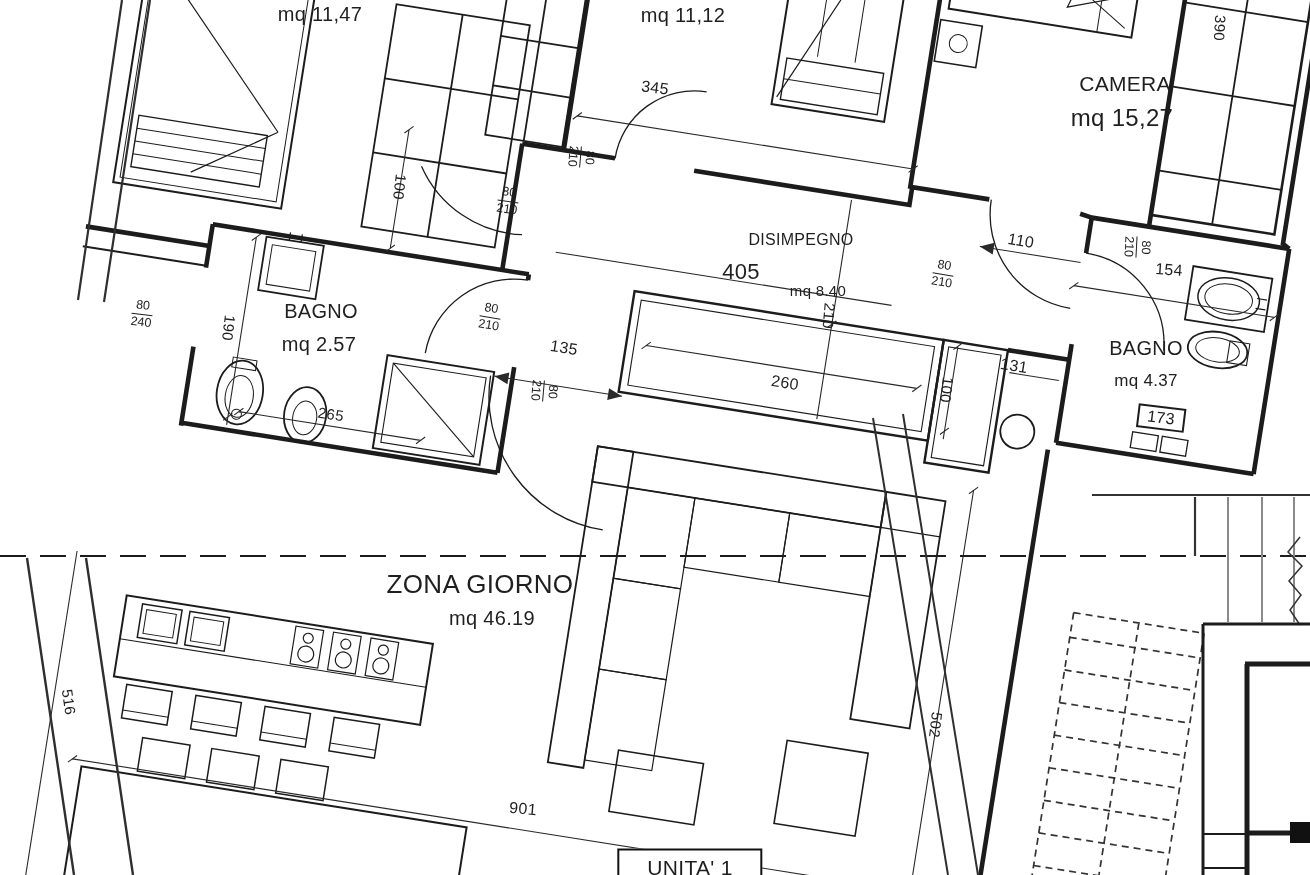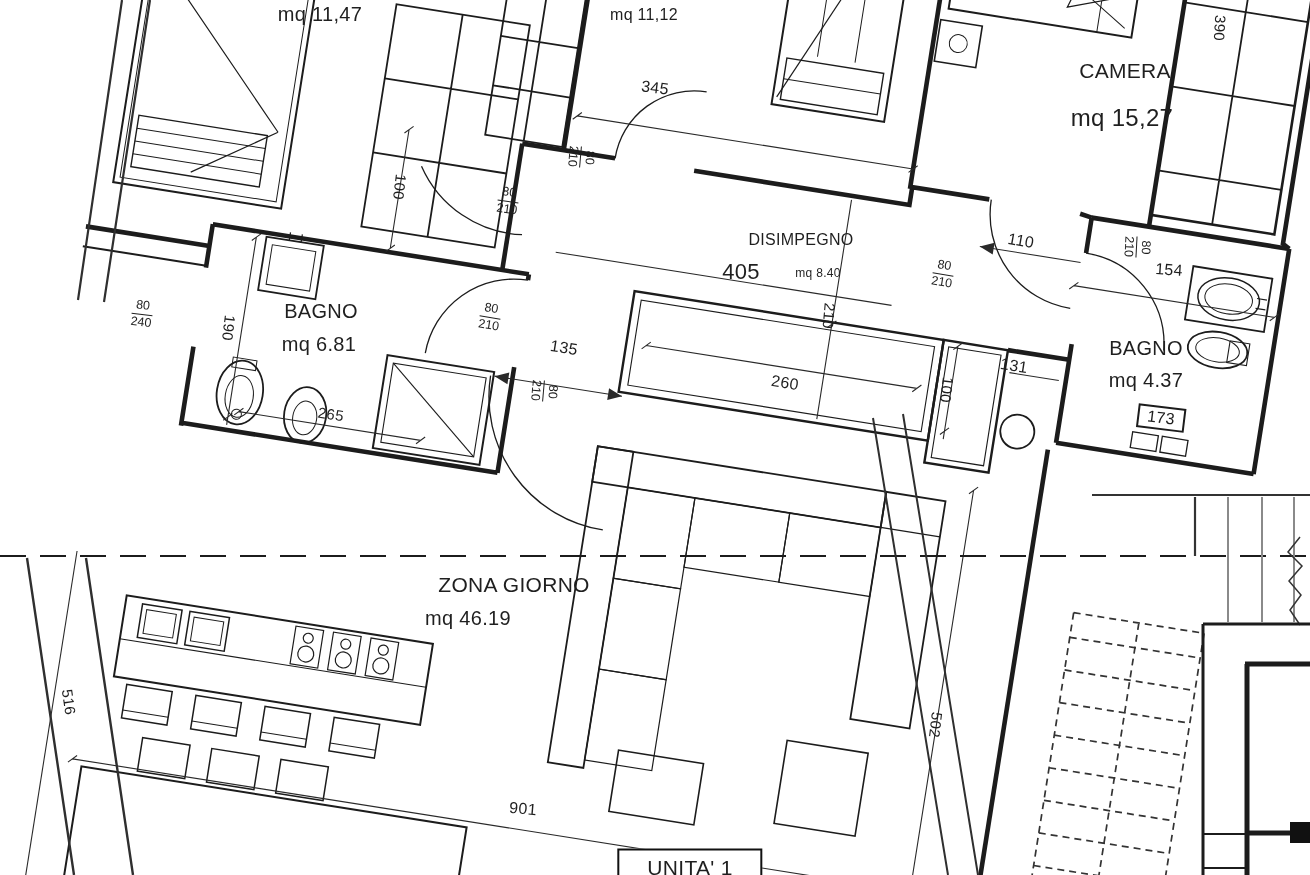--- a/index.html
+++ b/index.html
@@ -234,53 +234,53 @@
 
     <g stroke="#2f2f2f">
       <path d="M122,0 L78,300 M150,0 L104,302" stroke-width="2.2"></path>
       <path d="M27,558 L74,875 M86,558 L133,875" stroke-width="2.4"></path>
       <path d="M873,418 L948,875 M903,414 L978,875" stroke-width="2"></path>
     </g>
   </g>
 </svg>
 
 <div class="lbl" style="left:320px;top:14px;font-size:20px">mq 11,47</div>
-<div class="lbl" style="left:644px;top:15px;font-size:16px">mq 11,12</div>
+<div class="lbl" style="left:683px;top:15px;font-size:20px">mq 11,12</div>
 <div class="lbl" style="left:655px;top:88px;font-size:16px;--r:7deg">345</div>
-<div class="lbl" style="left:1125px;top:70px;font-size:21px">CAMERA</div>
+<div class="lbl" style="left:1125px;top:83px;font-size:21px">CAMERA</div>
 <div class="lbl" style="left:1122px;top:118px;font-size:24px">mq 15,27</div>
 <div class="lbl" style="left:1220px;top:28px;font-size:15px;--r:93deg">390</div>
 <div class="lbl" style="left:400px;top:187px;font-size:15px;--r:97deg">100</div>
 
 <div class="frac" style="left:508px;top:201px;--r:8deg">
   <span class="num">80</span>
       <span class="den">210</span>
 </div>
 <div class="frac" style="left:581px;top:157px;--r:95deg">
   <span class="num">80</span>
       <span class="den">210</span>
 </div>
 
 <div class="lbl" style="left:801px;top:240px;font-size:16px">DISIMPEGNO</div>
 <div class="lbl" style="left:741px;top:272px;font-size:22px">405</div>
-<div class="lbl" style="left:818px;top:273px;font-size:12px">mq 8.40</div>
+<div class="lbl" style="left:818px;top:290px;font-size:15px">mq 8.40</div>
 <div class="lbl" style="left:1021px;top:241px;font-size:16px;--r:10deg">110</div>
 
 <div class="frac" style="left:943px;top:274px;--r:9deg">
   <span class="num">80</span>
       <span class="den">210</span>
 </div>
 <div class="frac" style="left:142px;top:314px;--r:7deg">
   <span class="num">80</span>
       <span class="den">240</span>
 </div>
 
 <div class="lbl" style="left:229px;top:328px;font-size:15px;--r:97deg">190</div>
 <div class="lbl" style="left:321px;top:311px;font-size:20px">BAGNO</div>
-<div class="lbl" style="left:319px;top:344px;font-size:20px">mq 6.81</div>
+<div class="lbl" style="left:319px;top:344px;font-size:20px">mq 2.57</div>
 <div class="lbl" style="left:331px;top:414px;font-size:15px;--r:9deg">265</div>
 
 <div class="frac" style="left:490px;top:317px;--r:9deg">
   <span class="num">80</span>
       <span class="den">210</span>
 </div>
 <div class="lbl" style="left:564px;top:348px;font-size:16px;--r:9deg">135</div>
 <div class="frac" style="left:544px;top:391px;--r:95deg">
   <span class="num">80</span>
       <span class="den">210</span>
@@ -290,25 +290,25 @@
 <div class="lbl" style="left:829px;top:316px;font-size:15px;--r:95deg">210</div>
 <div class="lbl" style="left:947px;top:390px;font-size:15px;--r:97deg">100</div>
 <div class="lbl" style="left:1014px;top:366px;font-size:16px;--r:9deg">131</div>
 
 <div class="frac" style="left:1137px;top:247px;--r:93deg">
   <span class="num">80</span>
       <span class="den">210</span>
 </div>
 <div class="lbl" style="left:1169px;top:270px;font-size:16px;--r:4deg">154</div>
 <div class="lbl" style="left:1146px;top:348px;font-size:20px">BAGNO</div>
-<div class="lbl" style="left:1146px;top:380px;font-size:20px">mq 4.37</div>
+<div class="lbl" style="left:1146px;top:380px;font-size:17px">mq 4.37</div>
 <div class="lbl boxed" style="left:1161px;top:418px;font-size:16px;--r:7deg">173</div>
 
-<div class="lbl" style="left:514px;top:584px;font-size:21px">ZONA GIORNO</div>
-<div class="lbl" style="left:468px;top:618px;font-size:20px">mq 46.19</div>
+<div class="lbl" style="left:480px;top:584px;font-size:26px">ZONA GIORNO</div>
+<div class="lbl" style="left:492px;top:618px;font-size:20px">mq 46.19</div>
 
 <div class="lbl" style="left:69px;top:702px;font-size:15px;--r:82deg">516</div>
 <div class="lbl" style="left:523px;top:809px;font-size:16px;--r:5deg">901</div>
 <div class="lbl" style="left:936px;top:725px;font-size:15px;--r:97deg">502</div>
 
 <div class="lbl unitbox" style="left:690px;top:869px;font-size:21px">UNITA' 1</div>
 
 </div>
 
 </body></html>

